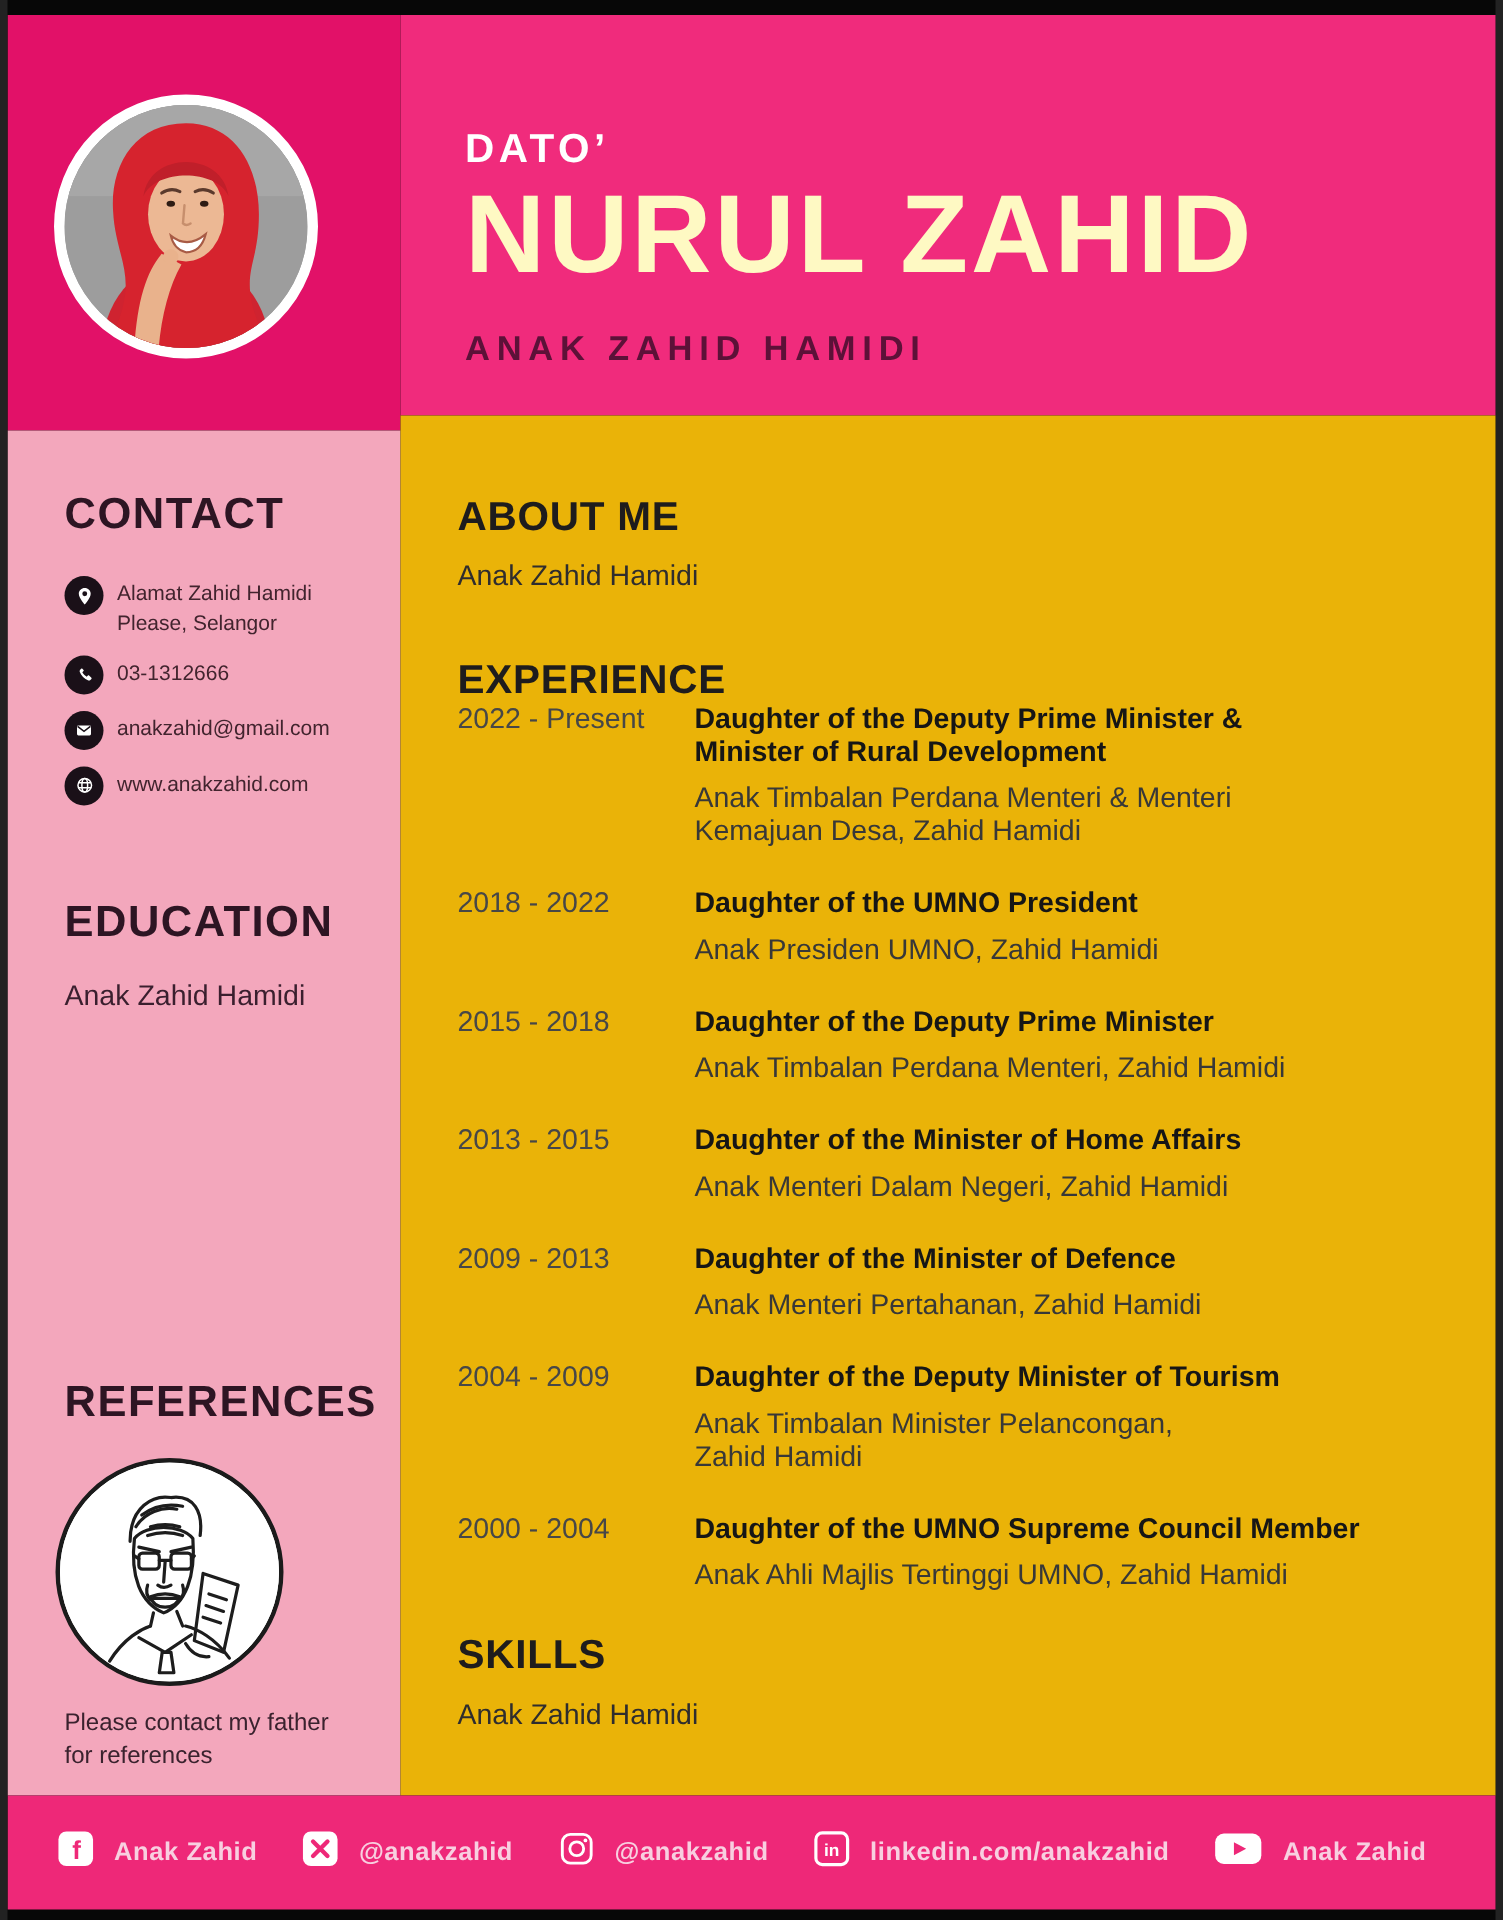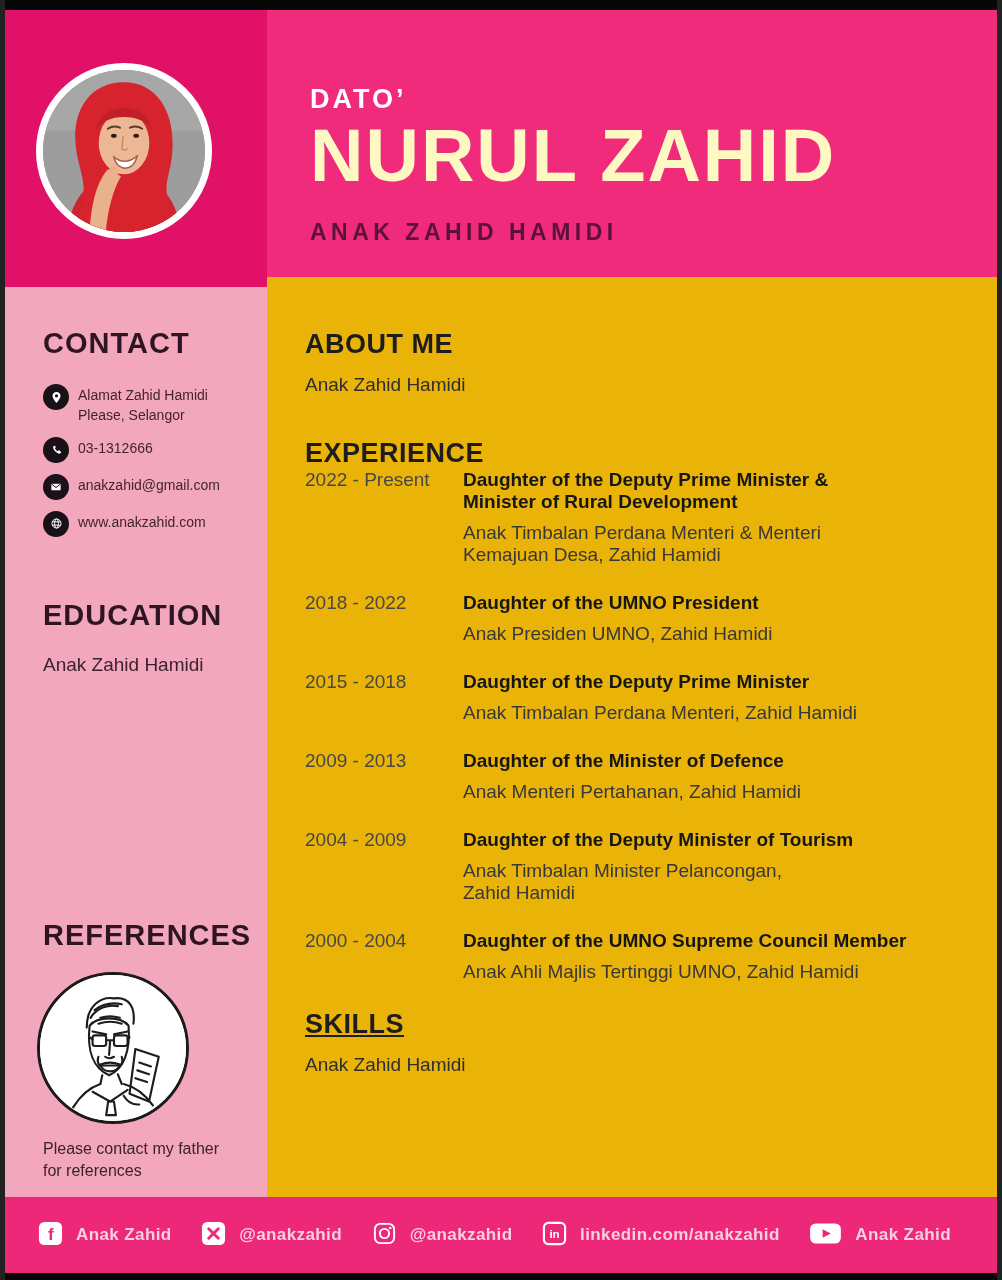--- a/index.html
+++ b/index.html
@@ -41,21 +41,21 @@
   .main{left:262px;top:277px;width:740px;height:920px;background:#eab308;padding:52px 40px 0 38px;box-sizing:border-box;}
   .main-heading{color:#1E1C1D;font-size:27px;font-weight:800;letter-spacing:.5px;}
   .about-text,.skills-text{color:#2F2D2E;font-size:19px;margin-top:14px;}
   .exp-heading{margin-top:42px;}
   .exp-list{}
   .exp-row{display:flex;margin-bottom:26px;}
   .exp-date{flex:0 0 158px;color:#474747;font-size:19px;line-height:22px;}
   .exp-body{flex:1;}
   .exp-role{color:#161616;font-size:19px;font-weight:700;line-height:22px;}
   .exp-detail{color:#383838;font-size:19px;line-height:22px;margin-top:9px;}
-  .skills-heading{margin-top:26px;text-decoration:underline;}
+  .skills-heading{margin-top:26px;}
   
   .footer{
     left:0;top:1197px;width:1002px;height:76px;background:#EE2878;
     display:flex;align-items:center;justify-content:space-between;
     padding:0 56px 0 33px;box-sizing:border-box;
   }
   .social{display:flex;align-items:center;gap:13px;}
   .social-label{color:#F8CFE0;font-size:17px;font-weight:600;letter-spacing:.4px;}
 </style>
 </head>
@@ -209,20 +209,27 @@
         </div>
       </div>
       <div class="exp-row">
         <div class="exp-date">2015 - 2018</div>
         <div class="exp-body">
           <div class="exp-role pre">Daughter of the Deputy Prime Minister</div>
           <div class="exp-detail pre">Anak Timbalan Perdana Menteri, Zahid Hamidi</div>
         </div>
       </div>
       <div class="exp-row">
+        <div class="exp-date">2013 - 2015</div>
+        <div class="exp-body">
+          <div class="exp-role pre">Daughter of the Minister of Home Affairs</div>
+          <div class="exp-detail pre">Anak Menteri Dalam Negeri, Zahid Hamidi</div>
+        </div>
+      </div>
+      <div class="exp-row">
         <div class="exp-date">2009 - 2013</div>
         <div class="exp-body">
           <div class="exp-role pre">Daughter of the Minister of Defence</div>
           <div class="exp-detail pre">Anak Menteri Pertahanan, Zahid Hamidi</div>
         </div>
       </div>
       <div class="exp-row">
         <div class="exp-date">2004 - 2009</div>
         <div class="exp-body">
           <div class="exp-role pre">Daughter of the Deputy Minister of Tourism</div>

